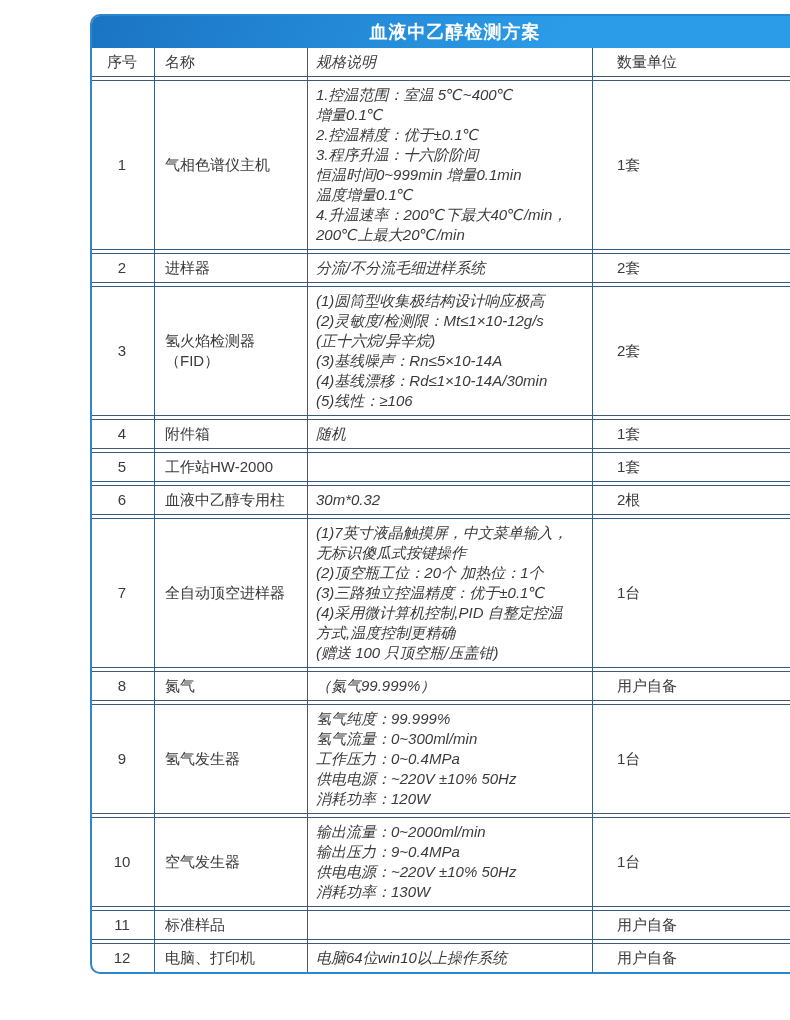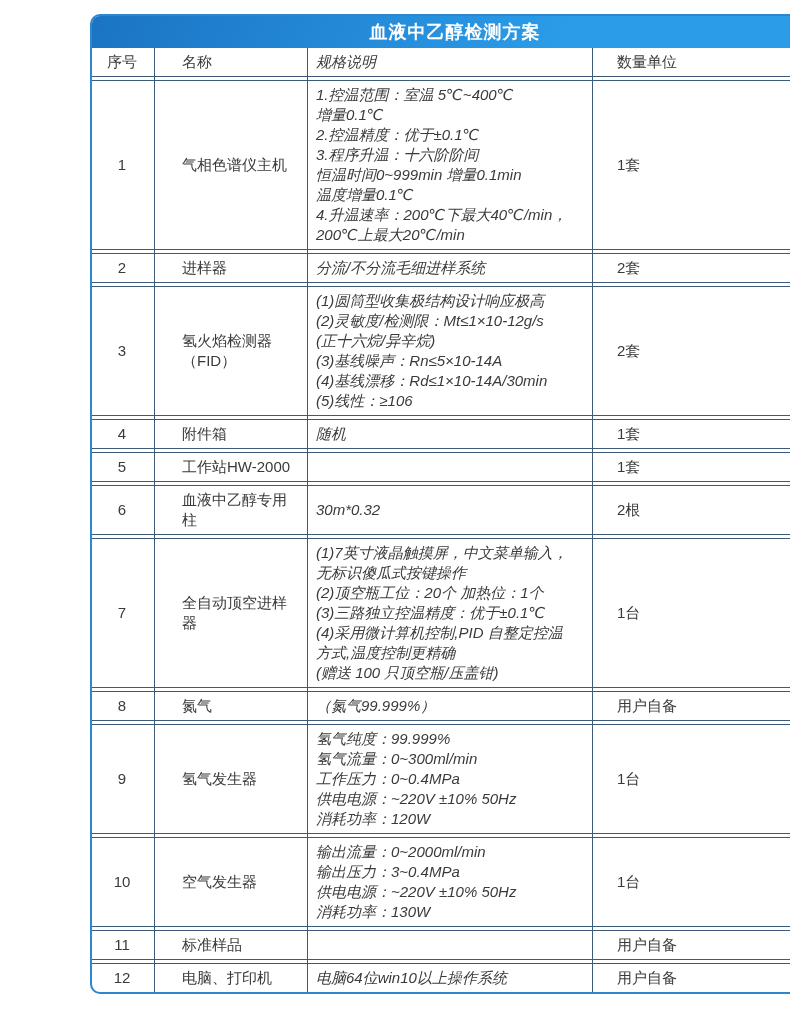--- a/index.html
+++ b/index.html
@@ -65,21 +65,21 @@
   .row:last-child{border-bottom:none;}
   .cell{
     display:flex;
     flex-direction:column;
     justify-content:center;
     padding:4px 8px;
     line-height:20px;
     box-sizing:border-box;
   }
   .c-no{align-items:center;padding-left:0;padding-right:2px;}
-  .c-name{padding-left:28px;}
+  .c-name{padding-left:11px;}
   .c-spec{padding-left:9px;font-style:italic;}
   .c-qty{padding-left:9px;margin-left:16px;}
   .spec-line{white-space:nowrap;}
 </style>
 </head>
 <body>
 
 <div class="card">
   <div class="title-bar">血液中乙醇检测方案</div>
   <div class="rows-wrap">
@@ -183,21 +183,21 @@
           <div class="spec-line">供电电源：~220V ±10% 50Hz</div>
           <div class="spec-line">消耗功率：120W</div>
         </div>
         <div class="cell c-qty">1台</div>
       </div>
       <div class="row">
         <div class="cell c-no">10</div>
         <div class="cell c-name">空气发生器</div>
         <div class="cell c-spec">
           <div class="spec-line">输出流量：0~2000ml/min</div>
-          <div class="spec-line">输出压力：3~0.4MPa</div>
+          <div class="spec-line">输出压力：9~0.4MPa</div>
           <div class="spec-line">供电电源：~220V ±10% 50Hz</div>
           <div class="spec-line">消耗功率：130W</div>
         </div>
         <div class="cell c-qty">1台</div>
       </div>
       <div class="row">
         <div class="cell c-no">11</div>
         <div class="cell c-name">标准样品</div>
         <div class="cell c-spec"></div>
         <div class="cell c-qty">用户自备</div>

